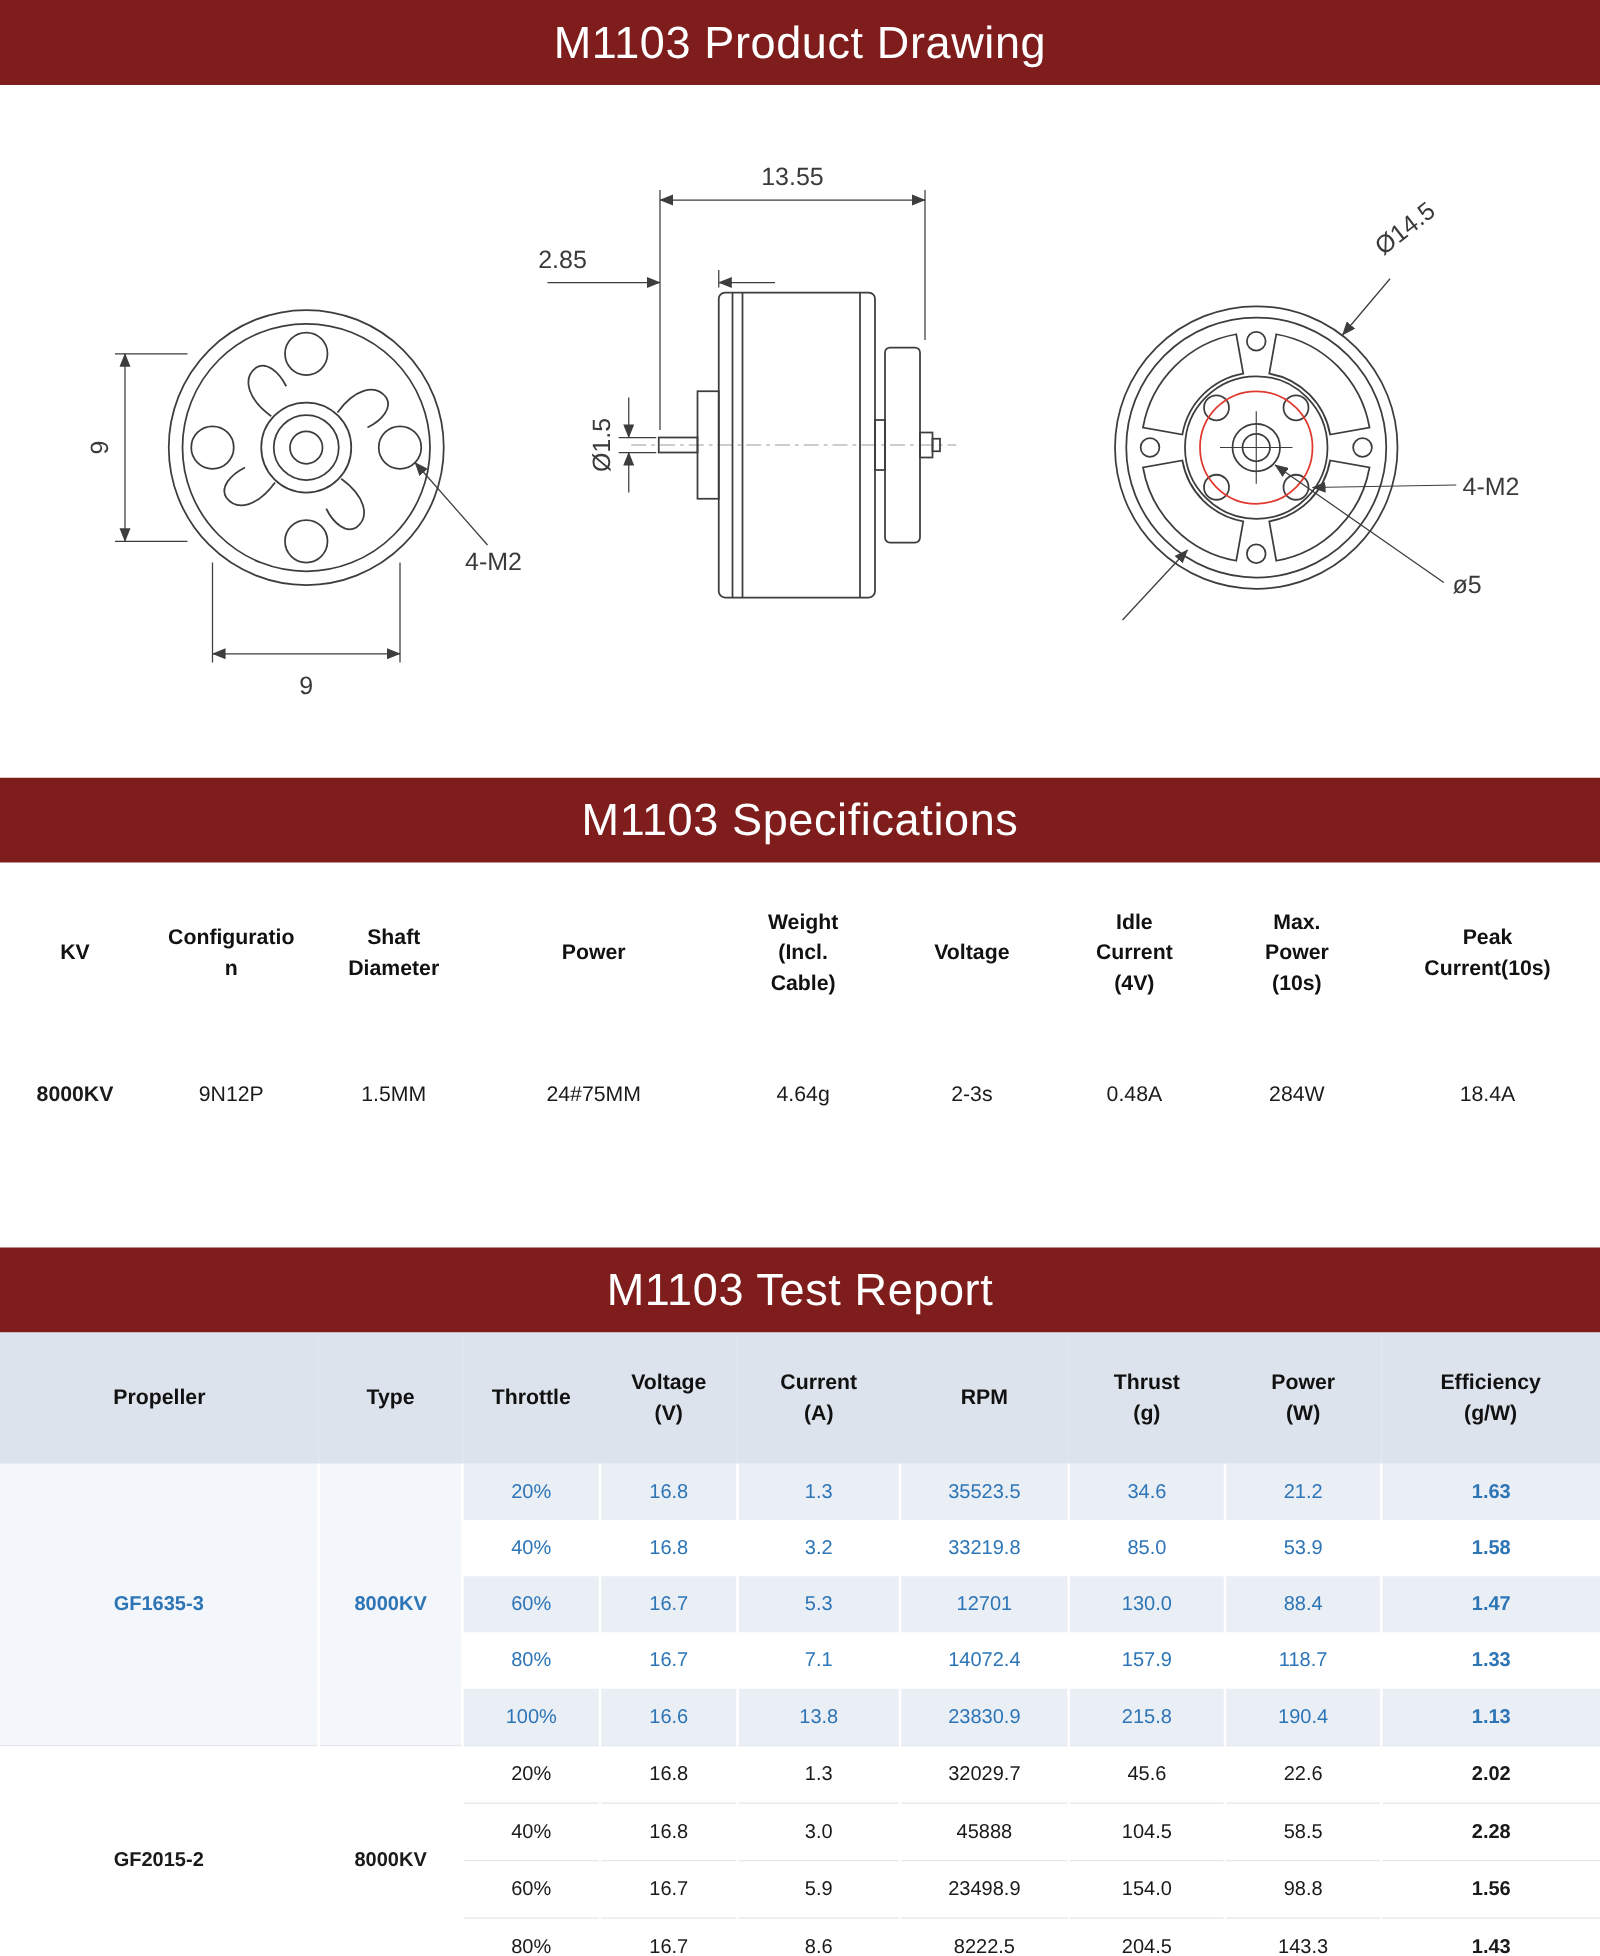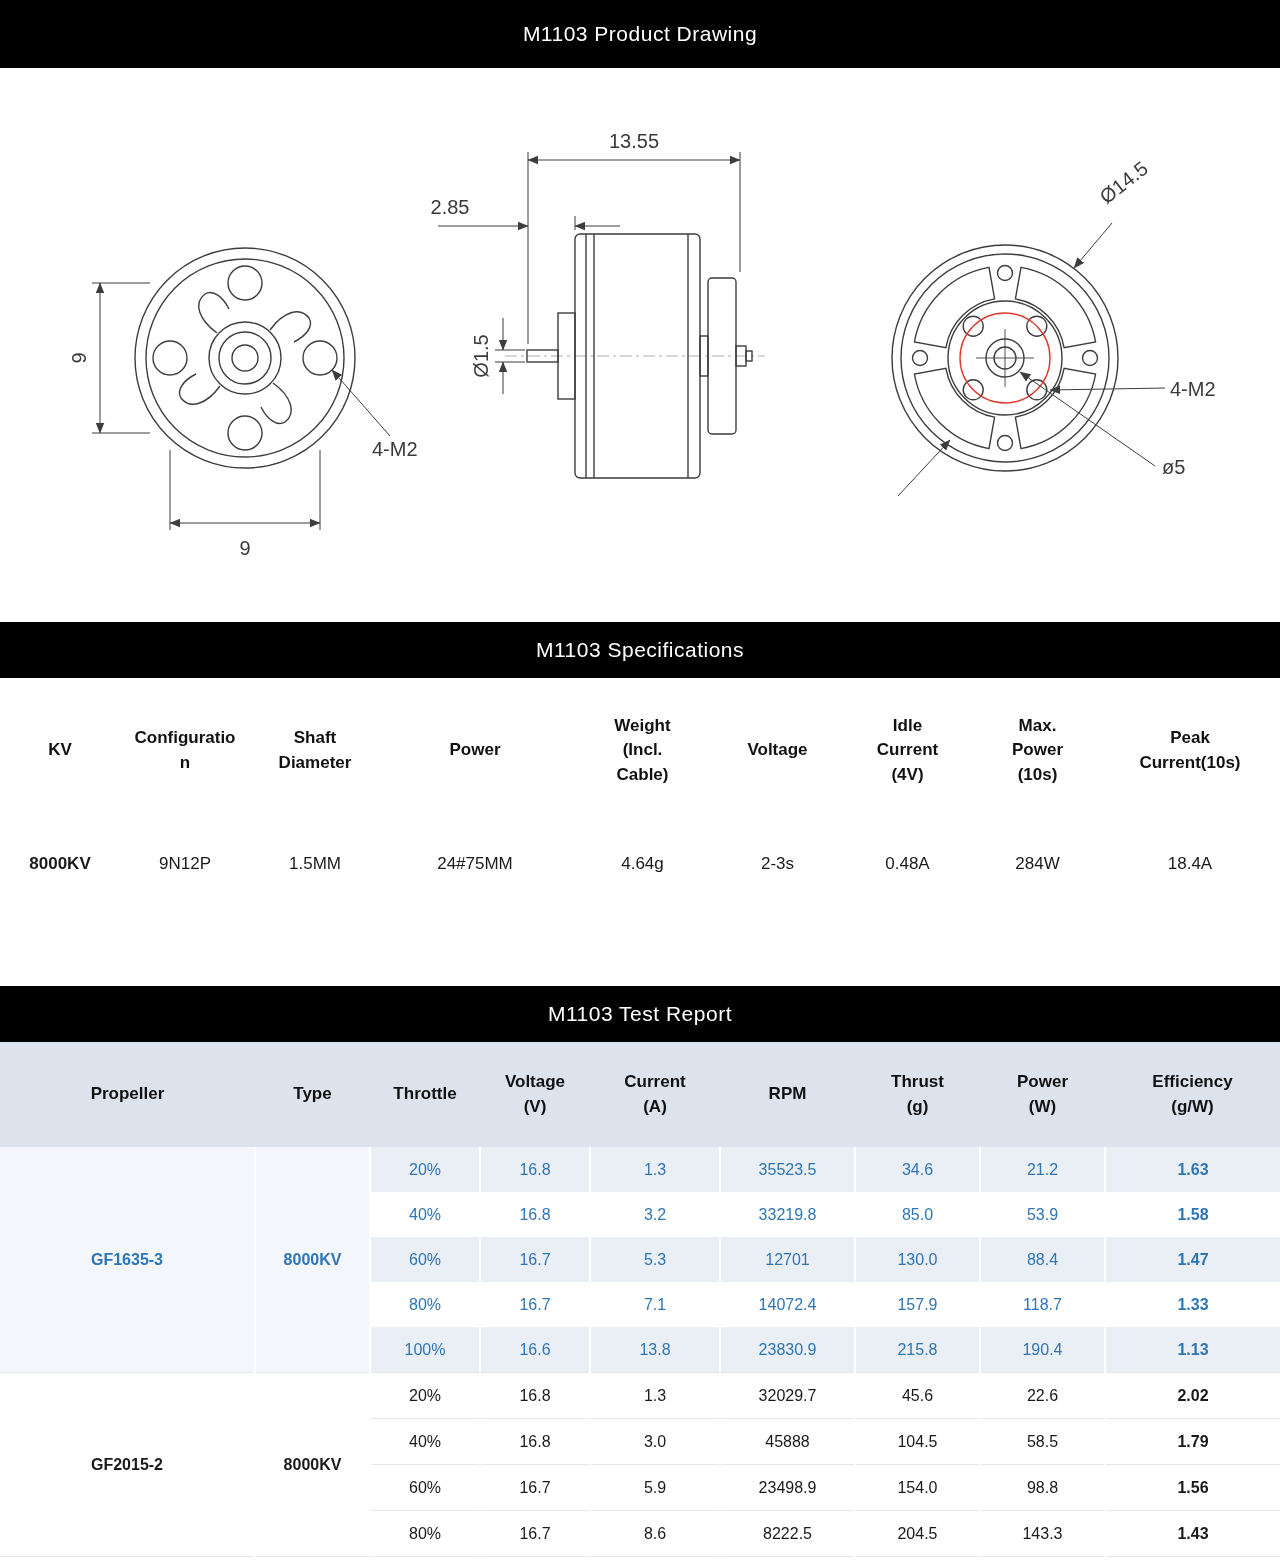--- a/index.html
+++ b/index.html
@@ -7,29 +7,29 @@
     padding: 0;
     width: 1280px;
     height: 1565px;
     overflow: hidden;
     background: #ffffff;
     font-family: "Liberation Sans", "DejaVu Sans", sans-serif;
     color: #1a1a1a;
   }
   .banner {
     height: 68px;
-    background: #000000;
+    background: #7f1d1d;
     color: #ffffff;
     display: flex;
     align-items: center;
     justify-content: center;
-    font-size: 21px;
+    font-size: 36px;
     letter-spacing: 0.5px;
   }
-  .banner.small { height: 56px; }
+  .banner.small { height: 68px; }
 
   .drawing-section {
     height: 554px;
     background: #ffffff;
     position: relative;
   }
   .drawing-section svg { display: block; }
   .dim-text {
     font-size: 20px;
     fill: #3a3a3a;
@@ -353,21 +353,21 @@
           <td>22.6</td>
           <td>2.02</td>
         </tr>
         <tr class="g2 even">
           <td>40%</td>
           <td>16.8</td>
           <td>3.0</td>
           <td>45888</td>
           <td>104.5</td>
           <td>58.5</td>
-          <td>1.79</td>
+          <td>2.28</td>
         </tr>
         <tr class="g2 odd">
           <td>60%</td>
           <td>16.7</td>
           <td>5.9</td>
           <td>23498.9</td>
           <td>154.0</td>
           <td>98.8</td>
           <td>1.56</td>
         </tr>

